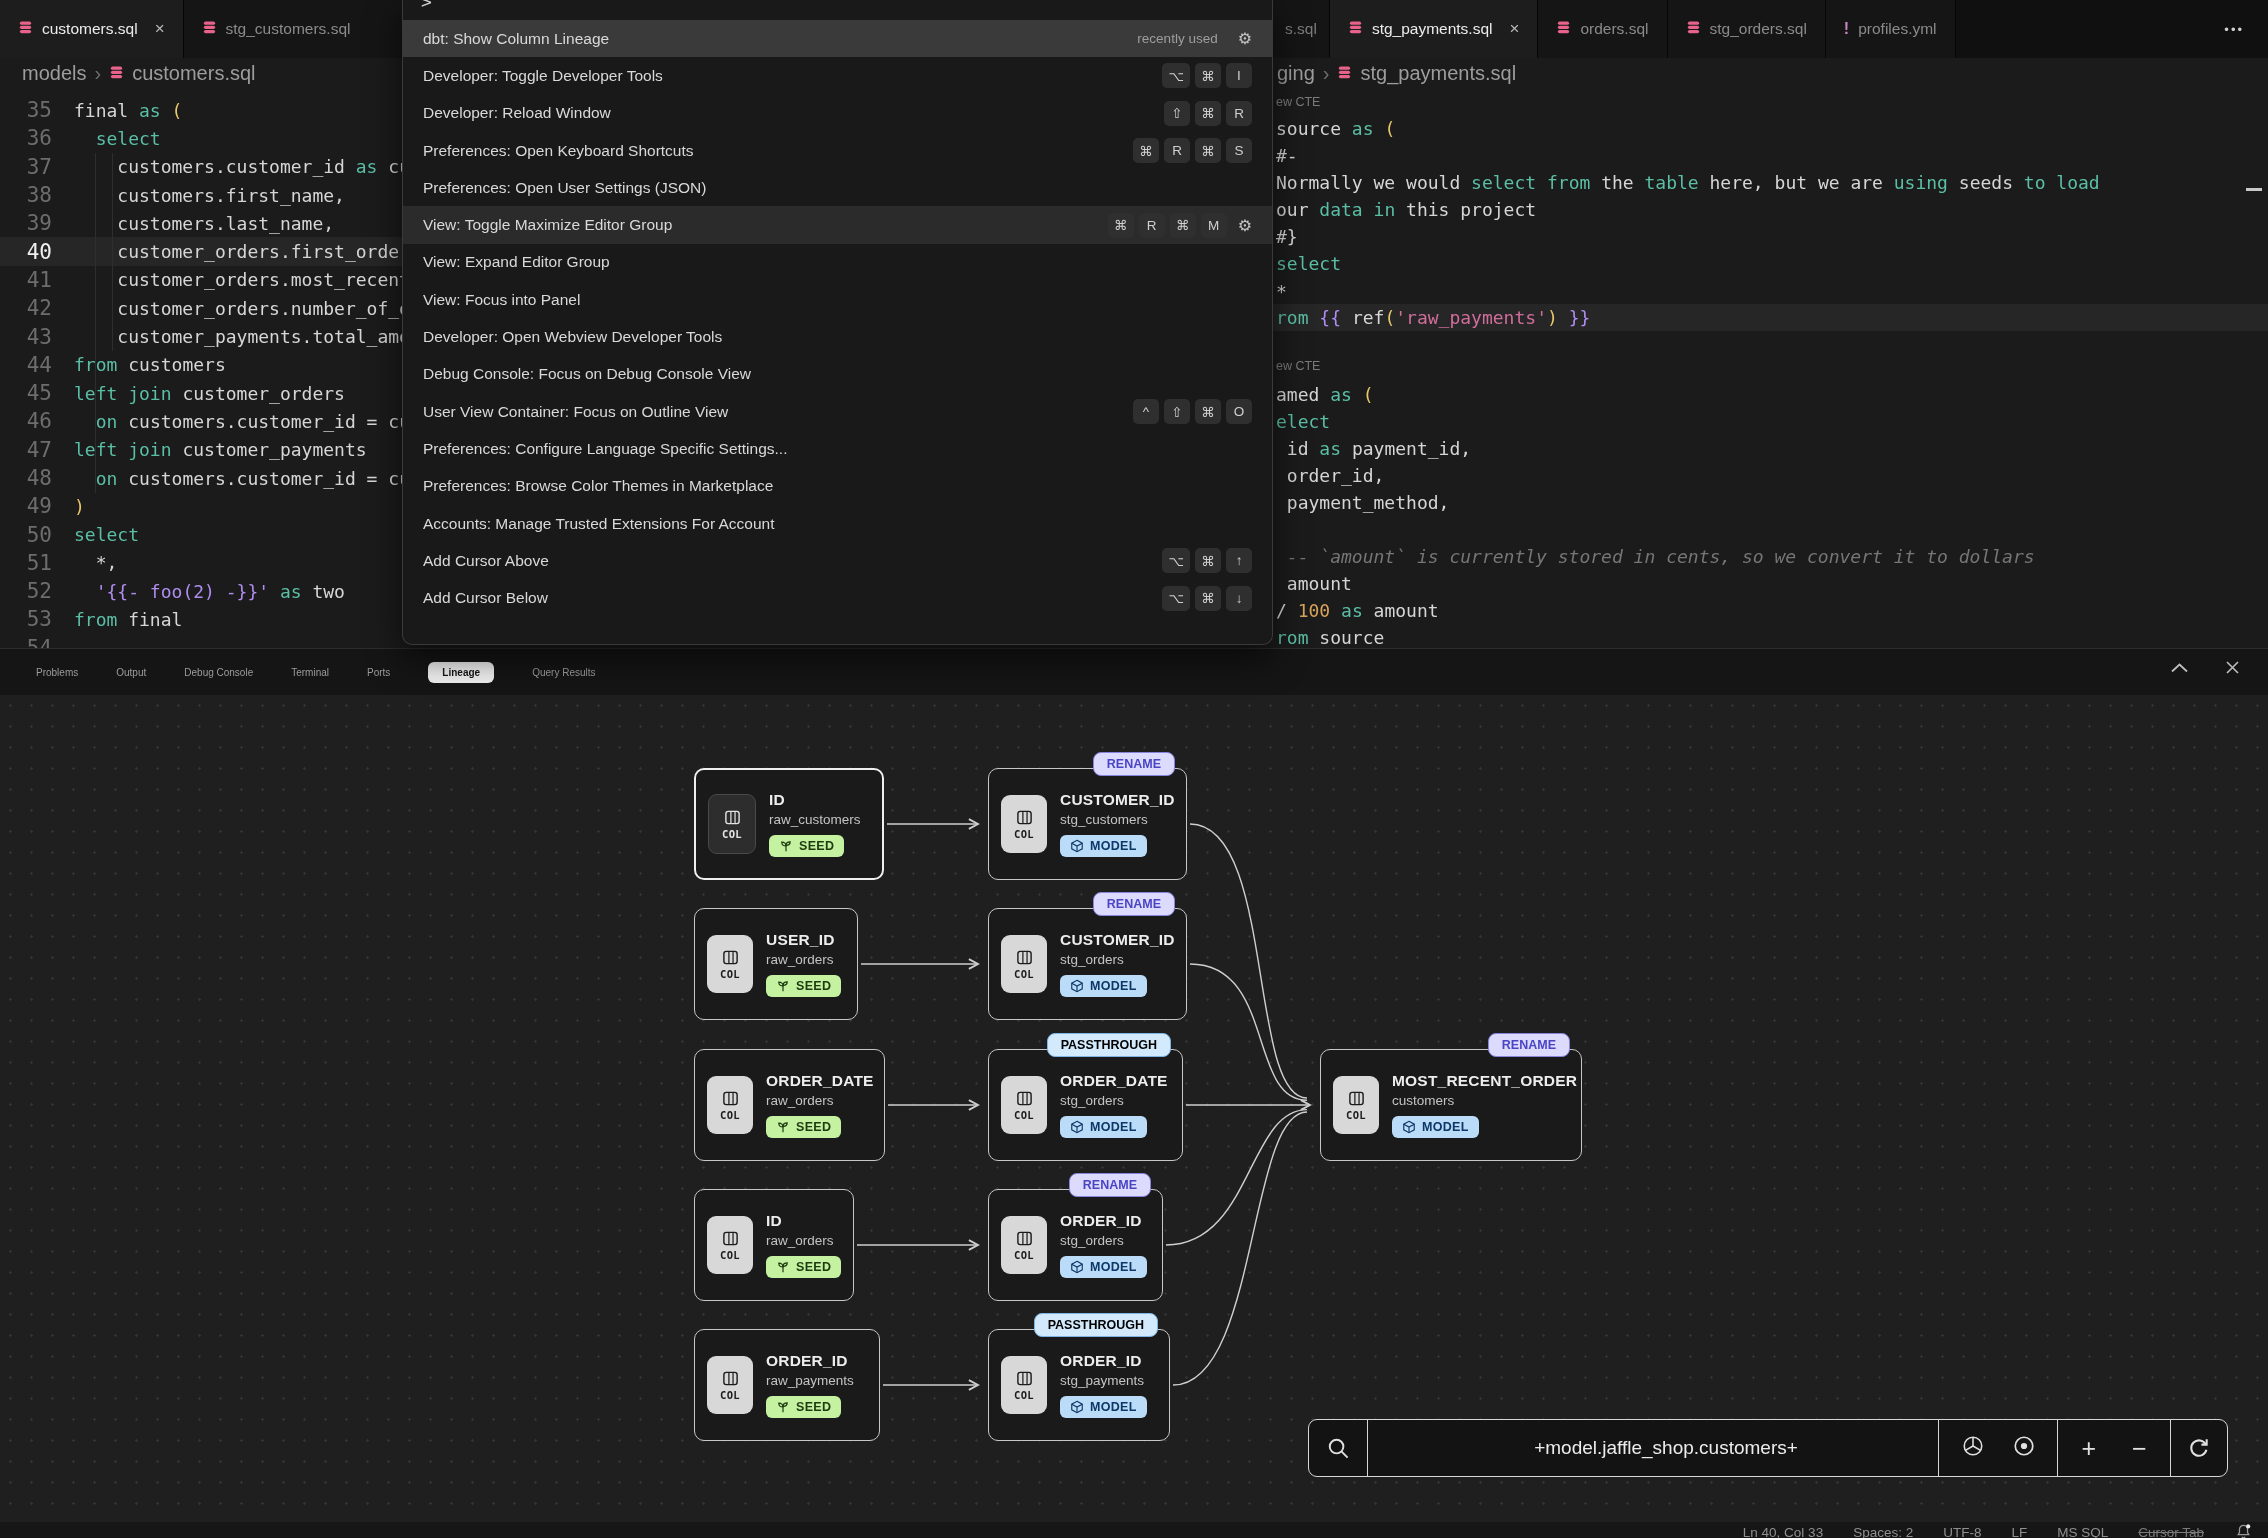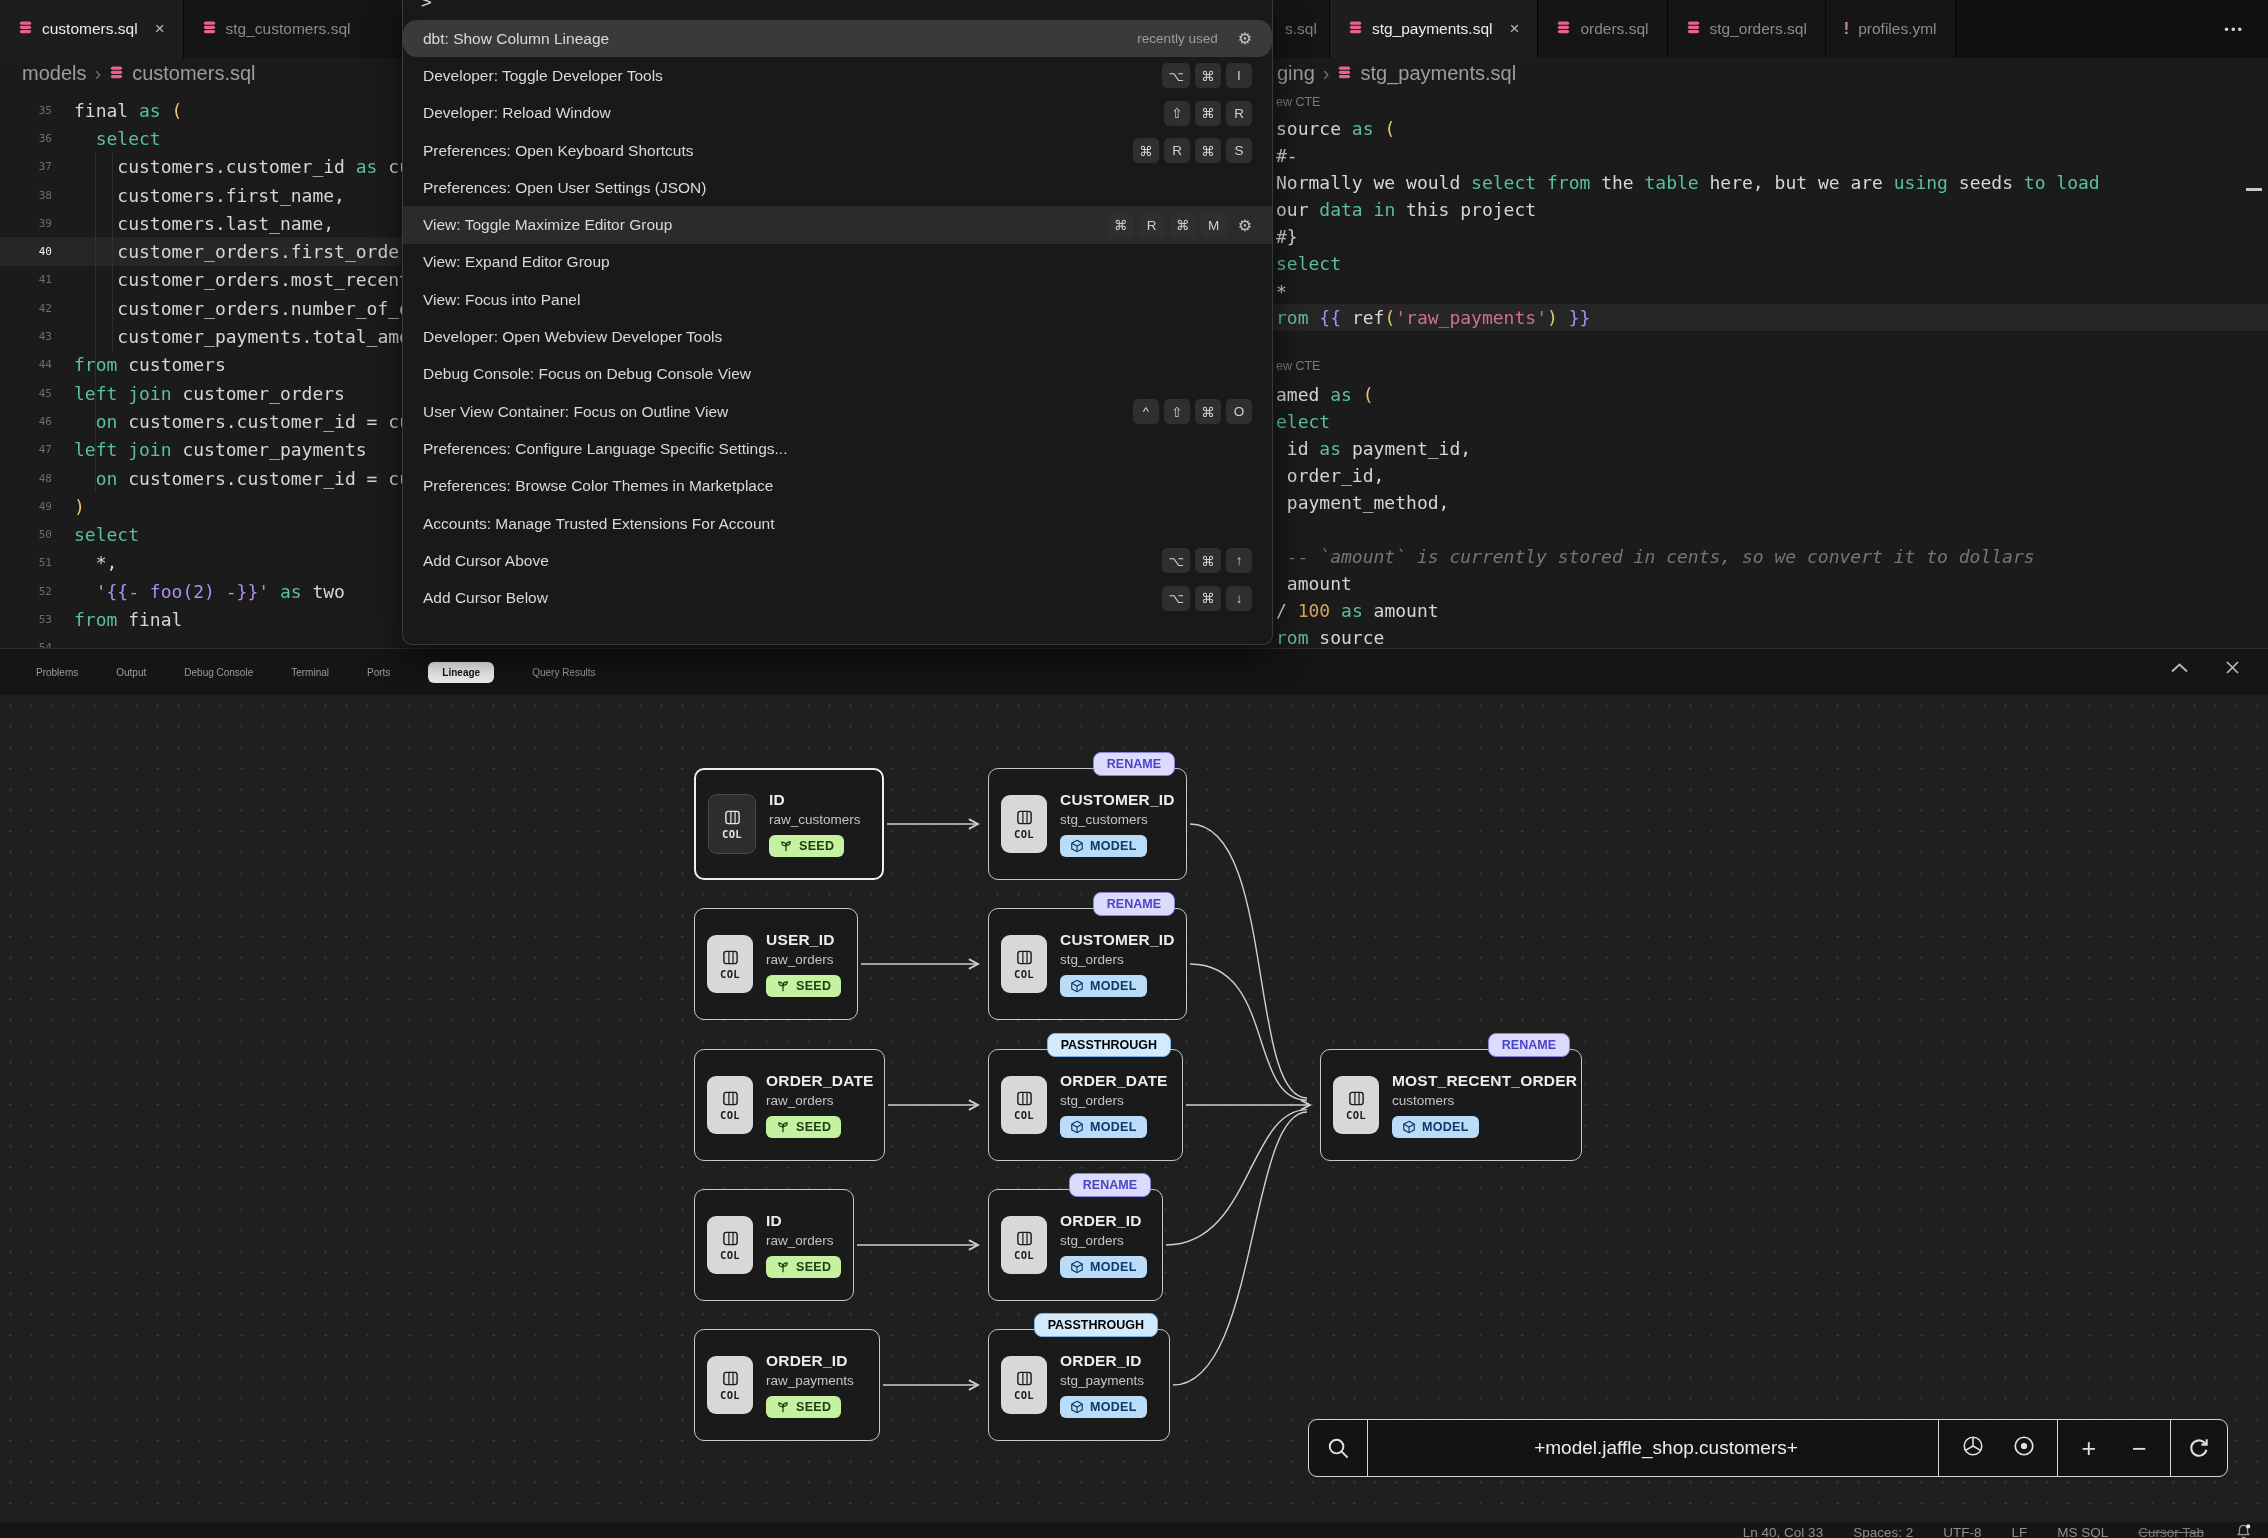--- a/index.html
+++ b/index.html
@@ -20,39 +20,39 @@
           font-size:20px;color:#9d9d9d;z-index:1;}
   #crumbL{left:22px;} #crumbR{left:1277px;}
   .crumbs .sep{color:#6f6f6f;}
   
   .tk-n{color:#d6d6d6}.tk-k{color:#5bbfa5}.tk-p{color:#e8c66a}.tk-s{color:#d16d9b}
   .tk-j{color:#b08cf0}.tk-m{color:#d8a35c}.tk-c{color:#767676;font-style:italic}
   #edL{position:absolute;left:0;top:90px;width:402px;height:558px;overflow:hidden;z-index:1;
        font-family:"DejaVu Sans Mono",monospace;font-size:18px;padding-top:6px;box-sizing:border-box;}
   #edL .cl{height:28.3px;display:flex;align-items:center;width:900px;}
   #edL .cl.active{background:#262626;}
-  #edL .ln{width:52px;padding-right:22px;text-align:right;color:#6d6d6d;font-size:11px;flex:none;}
+  #edL .ln{width:52px;padding-right:22px;text-align:right;color:#6d6d6d;font-size:21px;flex:none;}
   #edL .cl.active .ln{color:#f0f0f0;}
   #edL .ct{white-space:pre;}
   .iguide{position:absolute;width:1px;background:#2e2e2e;}
   #edR{position:absolute;left:1273px;top:88px;width:995px;height:560px;overflow:hidden;z-index:1;
        font-family:"DejaVu Sans Mono",monospace;font-size:18px;}
   #edR .rl{position:absolute;left:3px;white-space:pre;height:27px;line-height:27px;}
   #edR .lens{font-family:"Liberation Sans",sans-serif;font-size:12.5px;color:#7b7b7b;height:20px;line-height:20px;}
   #edR .band{position:absolute;left:0;width:995px;height:27px;background:#262626;}
   .scroll-dash{position:absolute;left:2246px;top:188px;width:16px;height:3px;background:#c9c9c9;z-index:3;}
   
   #palette{position:absolute;left:402px;top:0;width:871px;height:645px;background:#191919;
            border:1px solid #3a3a3a;border-top:none;border-radius:0 0 10px 10px;overflow:hidden;
            box-shadow:0 12px 34px rgba(0,0,0,.6);z-index:30;box-sizing:border-box;}
   #pal-input{height:20px;position:relative;overflow:hidden;}
   #pal-input .prompt{position:absolute;top:-9px;left:18px;font-family:"DejaVu Sans Mono",monospace;
                      font-size:18px;color:#cfcfcf;}
   .p-row{height:37.3px;display:flex;align-items:center;padding:0 20px;font-size:15.5px;color:#d9d9d9;}
-  .p-row.hl{background:#3a3a3a;border-radius:14px;}
+  .p-row.hl{background:#3a3a3a;}
   .p-row.sel{background:#2b2b2b;}
   .p-row .lbl{flex:1;white-space:nowrap;overflow:hidden;}
   .p-row .rlbl{font-size:13.5px;color:#9e9e9e;margin-right:9px;}
   .p-row kbd{min-width:14px;height:25px;padding:0 6px;background:#2f2f2f;border-radius:5px;
              display:inline-flex;align-items:center;justify-content:center;font-size:13.5px;color:#cfcfcf;
              margin-left:5px;font-family:"Liberation Sans",sans-serif;}
   .p-row .gear{margin-left:11px;color:#c3c3c3;font-size:16px;}
   
   #panel-header{position:absolute;top:648px;left:0;right:0;height:47px;background:#151515;
                 border-top:1px solid #2d2d2d;display:flex;align-items:center;gap:38px;

